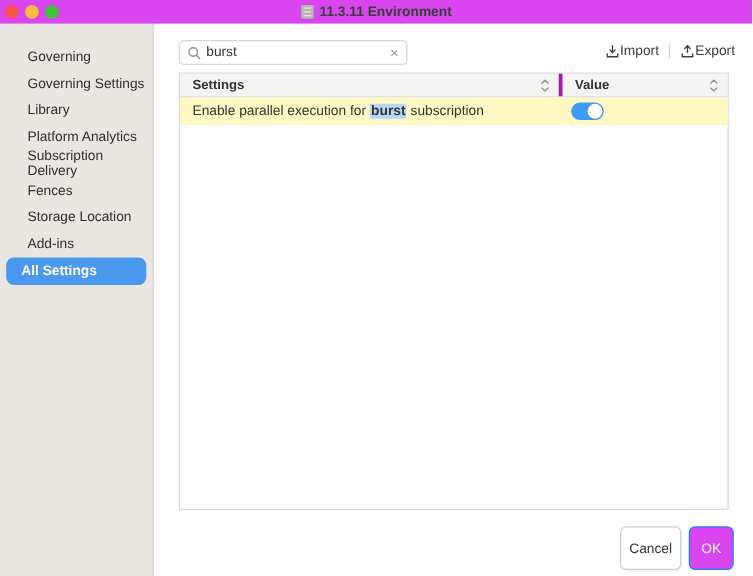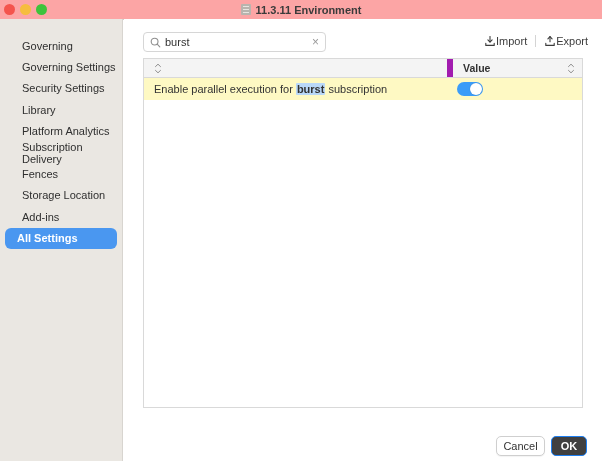--- a/index.html
+++ b/index.html
@@ -3,21 +3,21 @@
 <meta charset="utf-8">
 <style>
   * { margin:0; padding:0; box-sizing:border-box; }
   html,body { width:602px; height:461px; }
   body { font-family:"Liberation Sans","DejaVu Sans",sans-serif; }
 
   .window { position:relative; width:602px; height:461px; background:#ffffff; overflow:hidden; }
 
   
   .titlebar { position:absolute; top:0; left:0; width:602px; height:20px;
-    background:#fca5a5; border-bottom:1px solid #d3cfc9;
+    background:#d946ef; border-bottom:1px solid #d3cfc9;
     display:flex; align-items:center; }
   .traffic { position:absolute; left:4px; top:4px; display:flex; gap:5px; }
   .light { width:11px; height:11px; border-radius:50%; }
   .light.red { background:#f4544d; }
   .light.yellow { background:#f6bd3e; }
   .light.green { background:#3ec33b; }
   .title-wrap { width:100%; display:flex; justify-content:center; align-items:center; gap:5px; }
   .proxy-icon { width:10px; height:11px; background:#b8b4ae; border-radius:1px; position:relative; }
   .proxy-icon:before { content:""; position:absolute; left:2px; right:2px; top:2px; height:1px;
     background:#e8e5e0; box-shadow:0 3px 0 #e8e5e0, 0 6px 0 #e8e5e0; }
@@ -47,37 +47,37 @@
   .io-divider { width:1px; height:12px; background:#d4d4d4; }
 
   
   .settings-table { position:absolute; left:19px; top:39px; width:440px; height:350px;
     border:1px solid #d9d9d9; background:#ffffff; display:flex; flex-direction:column; }
   .t-header { height:19px; background:#f4f4f4; border-bottom:1px solid #d9d9d9;
     display:flex; flex:none; }
   .t-row { height:22px; background:#fef9c3; display:flex; flex:none; }
   .col-settings { flex:1; display:flex; align-items:center; padding:0 7px 0 10px; min-width:0; }
   .col-value { width:135px; display:flex; align-items:center; padding:0 7px 0 10px; flex:none; }
-  .t-header .col-value { border-left:6px solid #a21caf;gap:40px; }
+  .t-header .col-value { border-left:3px solid #a21caf;gap:40px; }
   .h-label { font-size:10.5px; font-weight:bold; color:#333; flex:1; }
   .cell-text { font-size:11px; color:#333; white-space:nowrap; }
   .hl { font-weight:bold; background:#b9d8f8; border-radius:1px; padding:0 1px; }
 
   
   .toggle { width:26px; height:14px; border-radius:7px; background:#3b9cf8; position:relative; }
   .toggle .knob { position:absolute; right:1px; top:1px; width:12px; height:12px;
     border-radius:50%; background:#ffffff; box-shadow:0 0 1px rgba(0,0,0,.25); }
 
   
   .footer-btns { position:absolute; right:15px; bottom:5px; display:flex; gap:6px; }
-  .btn { height:20px; border-radius:5px; font-size:11px; display:flex; align-items:center;
+  .btn { height:35px; border-radius:5px; font-size:11px; display:flex; align-items:center;
     justify-content:center; font-family:"Liberation Sans","DejaVu Sans",sans-serif; }
   .btn.cancel { width:49px; background:#ffffff; border:1px solid #cfcfcf; color:#333;
     box-shadow:0 1px 1px rgba(0,0,0,.05); }
-  .btn.ok { width:36px; background:#404040; border:1px solid #1d7ff2; color:#ffffff;font-weight:bold; }
+  .btn.ok { width:36px; background:#d946ef; border:1px solid #1d7ff2; color:#ffffff; }
 
   svg { display:block; }
 </style>
 </head>
 <body>
 
 <div class="window">
 
   <div class="titlebar">
     <div class="traffic">
@@ -87,21 +87,20 @@
     </div>
     <div class="title-wrap">
       <div class="proxy-icon"></div>
       <div class="title-text">11.3.11 Environment</div>
     </div>
   </div>
 
   <div class="sidebar">
     <div class="side-item">Governing</div>
     <div class="side-item">Governing Settings</div>
-    <div class="side-item">Security Settings</div>
     <div class="side-item">Library</div>
     <div class="side-item">Platform Analytics</div>
     <div class="side-item">Subscription Delivery</div>
     <div class="side-item">Fences</div>
     <div class="side-item">Storage Location</div>
     <div class="side-item">Add-ins</div>
     <div class="side-item selected">All Settings</div>
   </div>
 
   <div class="main">
@@ -137,20 +136,21 @@
             <path d="M3.9 3.8 L6 1.6 L8.1 3.8"></path>
           </svg>
         </span>
         <span>Export</span>
       </div>
     </div>
 
     <div class="settings-table">
       <div class="t-header">
         <div class="col-settings">
+          <span class="h-label">Settings</span>
           <span>
             <svg width="8" height="11" viewBox="0 0 8 11" fill="none" stroke="#8e8e8e" stroke-width="1" stroke-linecap="round" stroke-linejoin="round">
               <path d="M1.5 3.6 L4 1.2 L6.5 3.6"></path>
               <path d="M1.5 7.4 L4 9.8 L6.5 7.4"></path>
             </svg>
           </span>
         </div>
         <div class="col-value">
           <span class="h-label">Value</span>
           <span>

